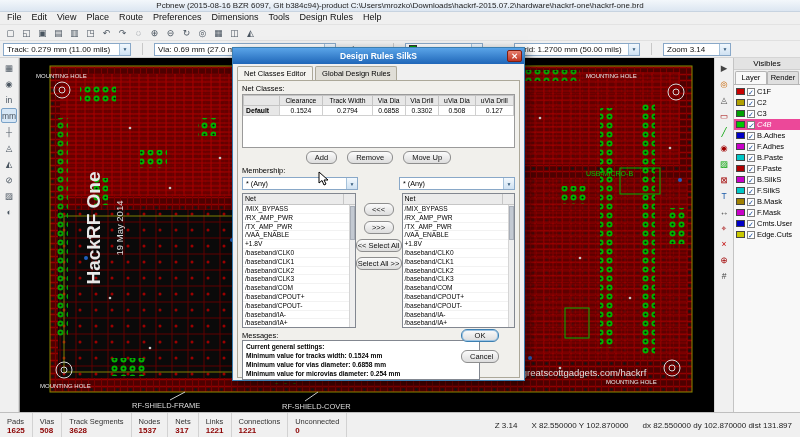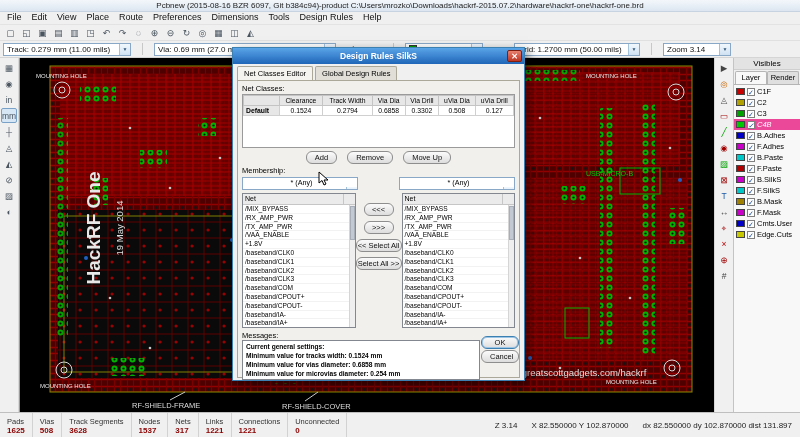--- a/index.html
+++ b/index.html
@@ -59,37 +59,37 @@
   .grp-label{font-size:7.5px;margin-bottom:1px;}
   .nc-wrap{background:#fff;border:1px solid #9A9A9A;height:54px;overflow:hidden;}
   table.nc{border-collapse:collapse;width:100%;font-size:6.8px;}
   table.nc th{background:#E7E7E7;border:1px solid #C4C4C4;font-weight:normal;padding:1px 1px;white-space:nowrap;}
   table.nc td{background:#fff;border:1px solid #D0D0D0;padding:1px 2px;text-align:center;white-space:nowrap;}
   table.nc td.rowhdr{background:#E7E7E7;font-weight:bold;text-align:left;}
   .btnrow{display:flex;justify-content:center;gap:10px;margin:3px 0 2px;}
   .btn{font-size:7.5px;height:13px;padding:0 8px;background:linear-gradient(#FBFBFB,#DDDDDD);
     border:1px solid #8E8E8E;border-radius:6px;color:#111;}
   .memb-combos{display:flex;justify-content:space-between;margin-top:2px;}
-  .memb-combos .combo{width:116px;font-size:7.2px;flex-direction:column;}
+  .memb-combos .combo{width:116px;font-size:7.2px;}
   .memb-lists{display:flex;justify-content:space-between;margin-top:3px;}
   .net-listwrap{width:116px;height:135px;border:1px solid #828790;background:#fff;position:relative;overflow:hidden;}
   .net-header{display:flex;height:11px;background:#EBEBEB;border-bottom:1px solid #C6C6C6;font-size:7px;line-height:10px;}
   .net-header .c1{flex:1;padding-left:2px;border-right:1px solid #C6C6C6;}
   .net-header .c2{width:11px;}
   .net-items{overflow:hidden;}
   .net-item{height:8.8px;font-size:6.6px;line-height:8.6px;padding-left:2px;border-bottom:1px solid #F2F2F2;white-space:nowrap;}
   .vsb{position:absolute;right:0;top:11px;bottom:0;width:6px;background:#EFEFEF;border-left:1px solid #D5D5D5;}
   .vsb .thumb{position:absolute;top:1px;left:0;width:5px;height:34px;background:#C3C9D2;border:1px solid #A8AEB8;}
   .xfer-col{display:flex;flex-direction:column;align-items:center;gap:5px;padding-top:10px;flex:1;}
   .xfer-col .btn{padding:0;width:46px;}
   .xfer-col .btn.small{width:30px;}
   .msg-label{font-size:7.5px;margin-top:3px;}
   .msg-box{width:238px;height:40px;background:#fff;border:1px solid #828790;padding:1px 3px;overflow:hidden;}
   .msg-line{font-size:6.6px;font-weight:bold;line-height:9px;white-space:nowrap;}
-  .okcancel{position:absolute;right:0;bottom:14px;display:flex;flex-direction:column;gap:1px;}
+  .okcancel{position:absolute;right:20px;bottom:14px;display:flex;flex-direction:column;gap:8px;}
   .okcancel .btn{width:38px;}
   .okcancel .btn.default{border:1px solid #3C7FB1;box-shadow:0 0 0 1px #9CC4E4 inset;}
 
   .cursor{position:absolute;left:318px;top:171px;z-index:30;pointer-events:none;}
 </style>
 </head>
 <body>
 
 <div class="window">
 

